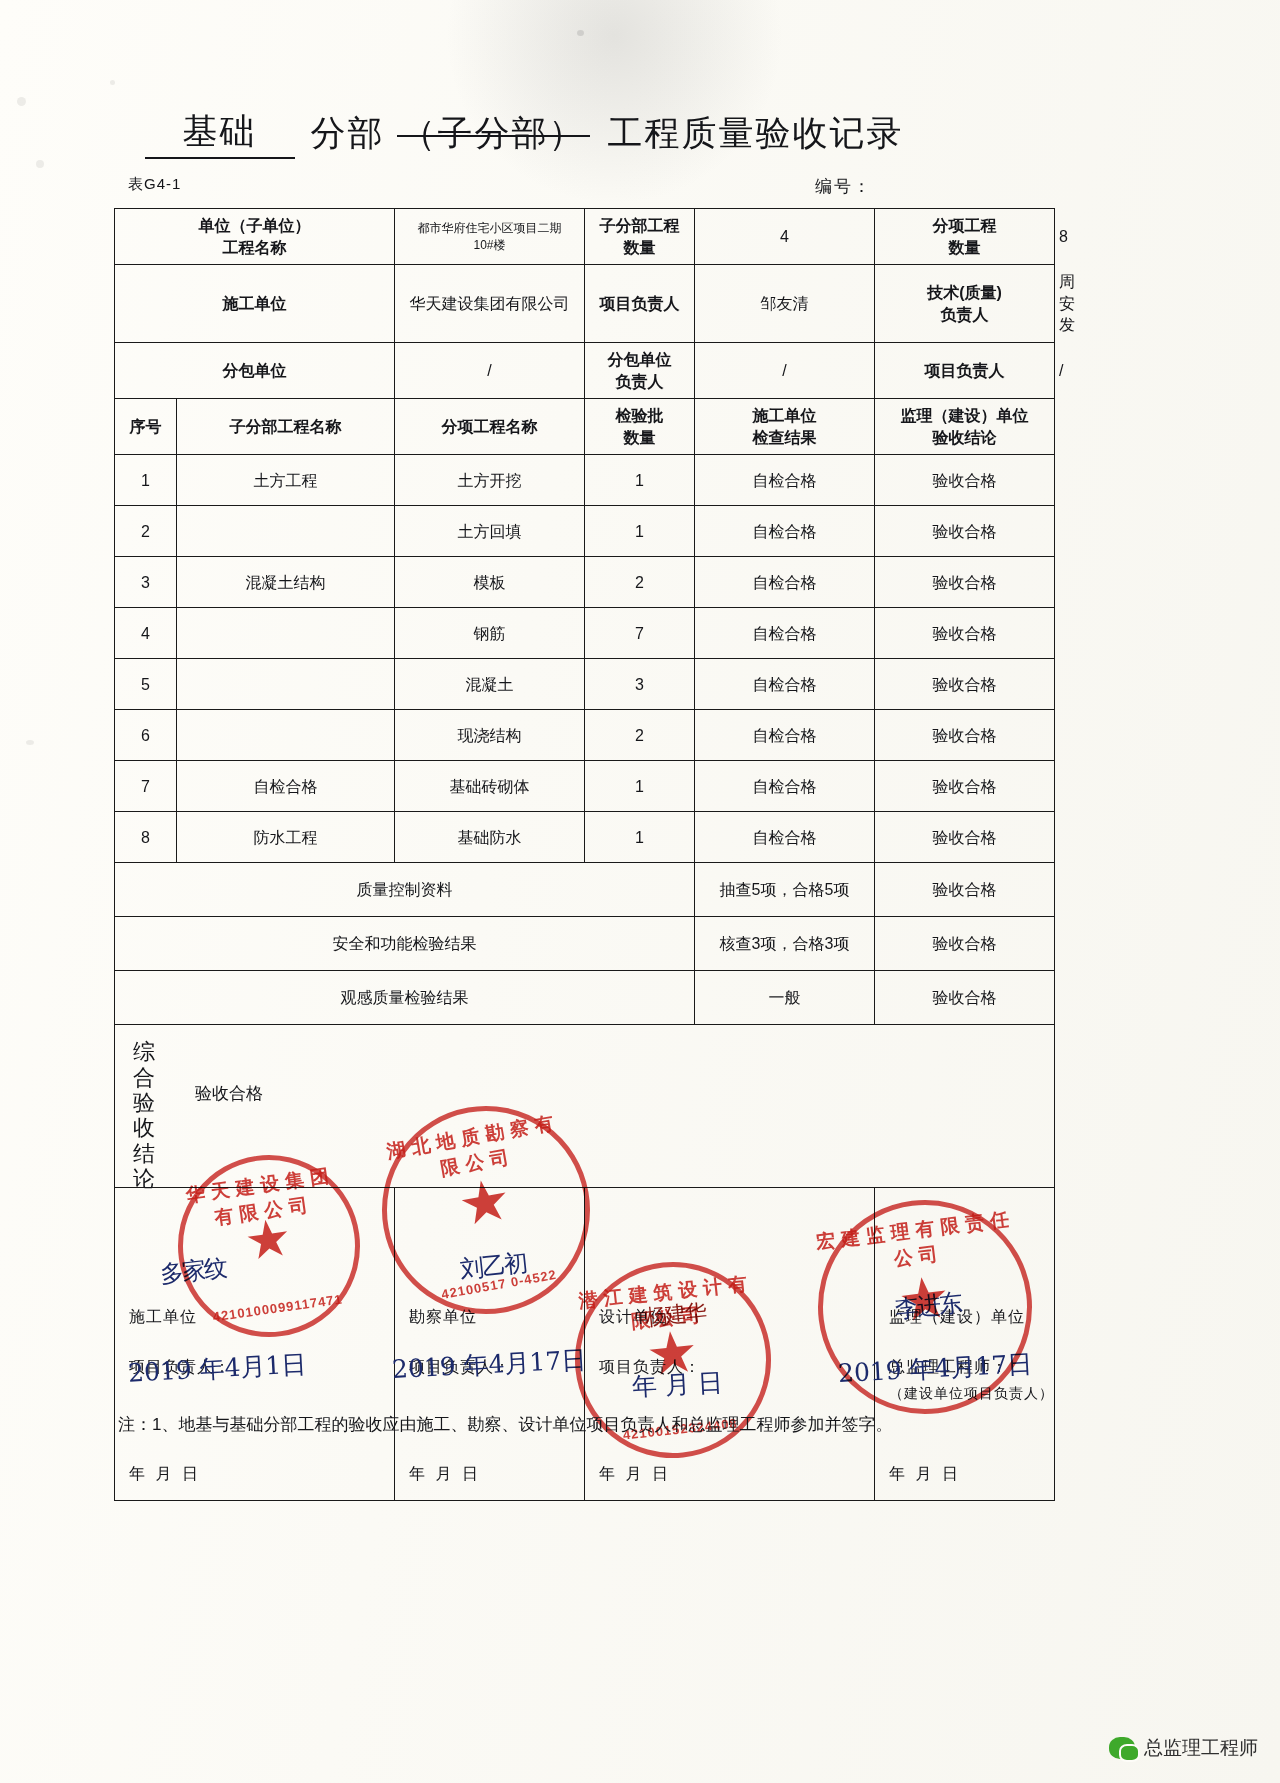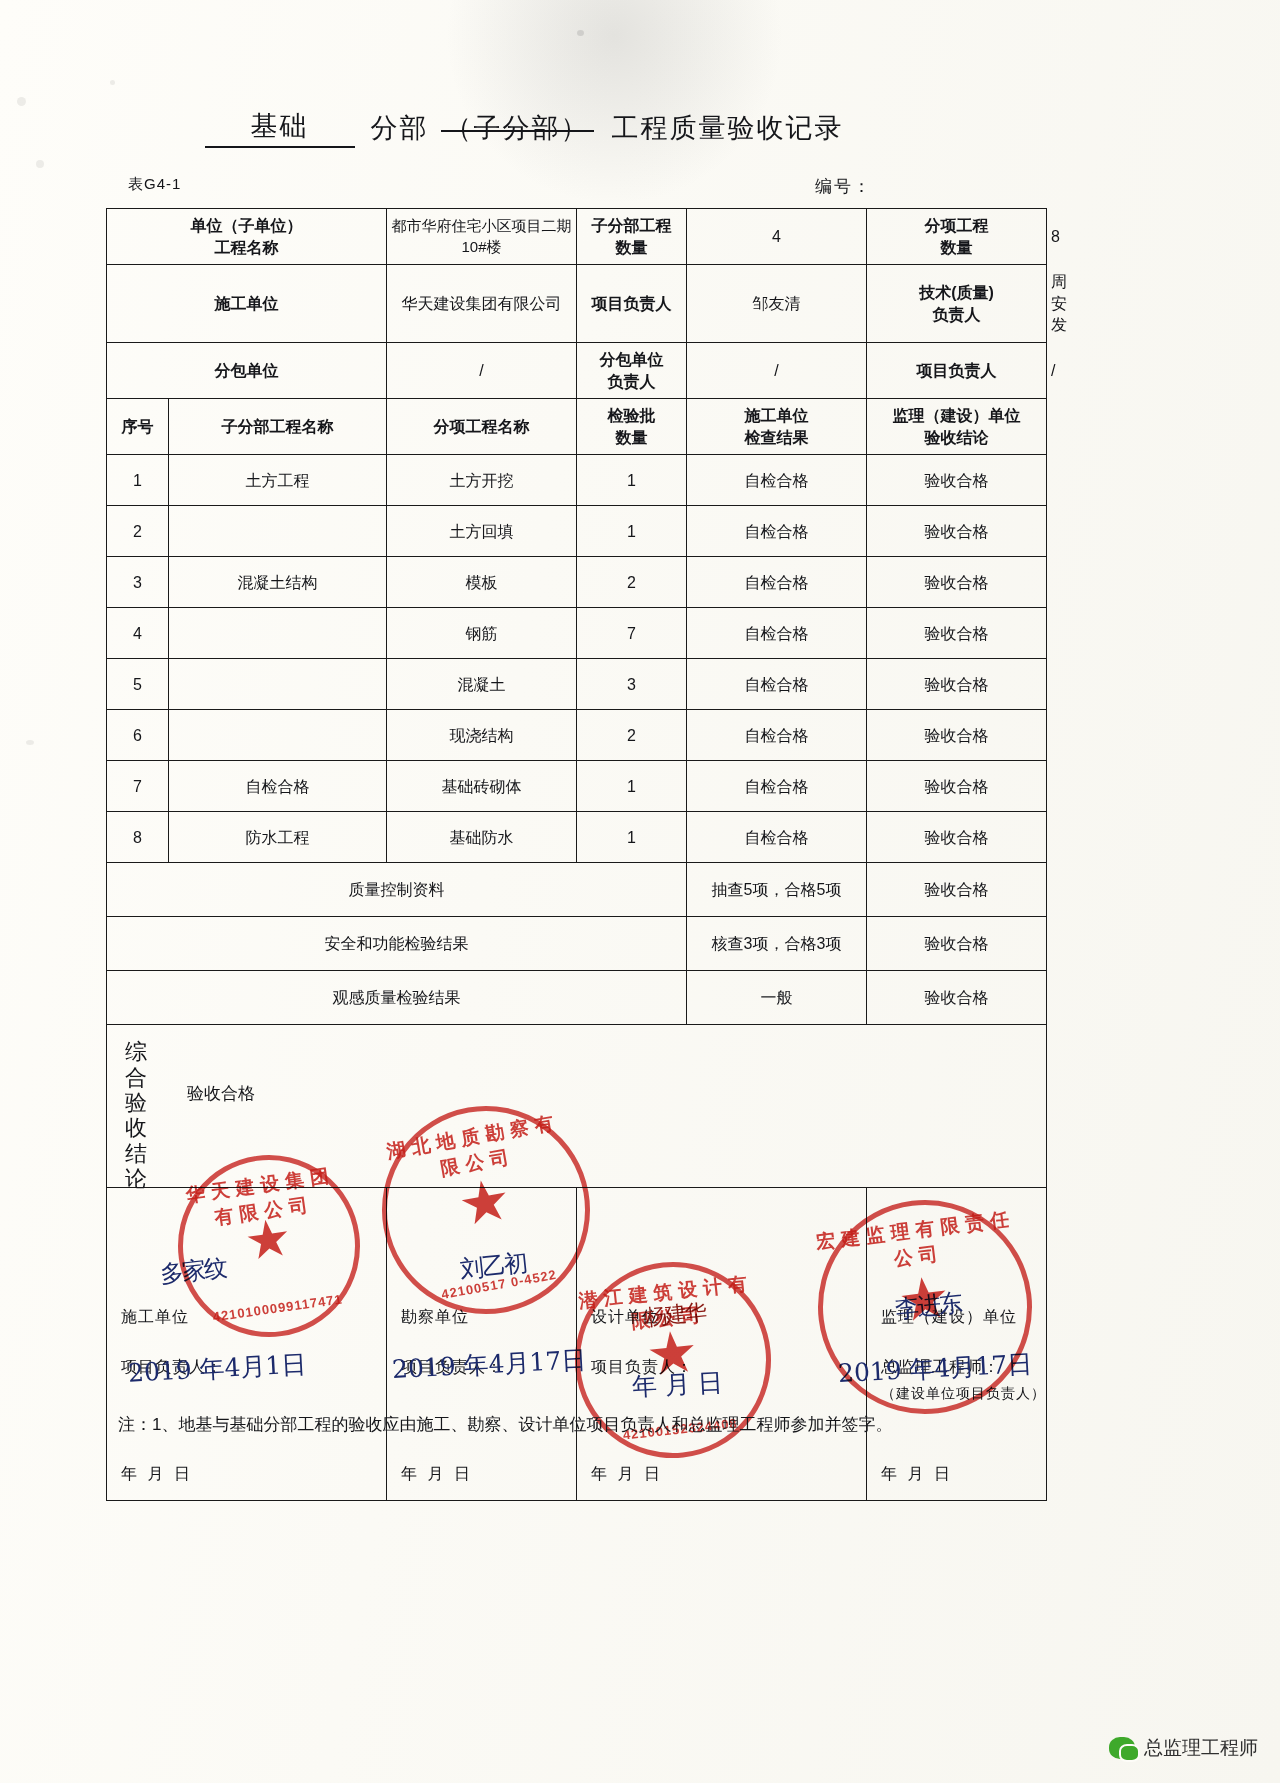--- a/index.html
+++ b/index.html
@@ -21,38 +21,38 @@
   .smudge{position:absolute;border-radius:50%;background:rgba(90,90,90,.10);}
   .s1{left:17px;top:97px;width:9px;height:9px;}
   .s2{left:36px;top:160px;width:8px;height:8px;}
   .s3{left:110px;top:80px;width:5px;height:5px;}
   .s4{left:26px;top:740px;width:8px;height:5px;}
   .s5{left:577px;top:30px;width:7px;height:6px;background:rgba(120,120,120,.22);}
 
   .title-row{
     position:absolute;left:0;top:108px;width:1048px;
     display:flex;justify-content:center;align-items:flex-end;
-    font-size:27px;letter-spacing:2px;
+    font-size:35px;letter-spacing:2px;
   }
   .title-blank{
     display:inline-block;width:150px;border-bottom:2px solid #15161a;
     text-align:center;padding-bottom:2px;margin-right:6px;
   }
   .title-seg{margin:0 10px;padding-bottom:2px;}
   .title-strike{position:relative;margin:0 6px;padding-bottom:2px;}
   .title-strike:after{
     content:"";position:absolute;left:-4px;right:-4px;top:52%;height:2px;background:#15161a;
   }
   .title-main{margin-left:16px;padding-bottom:2px;}
 
   .formno{position:absolute;left:128px;top:175px;font-size:15px;letter-spacing:1px;}
   .numberlbl{position:absolute;left:815px;top:175px;font-size:17px;letter-spacing:2px;}
 
   table{
-    position:absolute;left:106px;top:208px;
+    position:absolute;left:114px;top:208px;
     width:940px;border-collapse:collapse;
     table-layout:fixed;
   }
   td{
     border:1.6px solid #1a1a1a;
     text-align:center;vertical-align:middle;
     font-size:16px;line-height:1.35;
     padding:6px 4px;
   }
   .h{font-weight:600;}
@@ -169,21 +169,21 @@
       <col style="width:180px">
       <col style="width:180px">
     </colgroup>
 
     <tbody>
         <tr class="row-info">
       <td class="h" colspan="2">
         <span>单位（子单位）</span><br>
         <span>工程名称</span>
       </td>
-      <td colspan="1" style="font-size:15px;">
+      <td colspan="1" style="font-size:12px;">
         <span>都市华府住宅小区项目二期</span><br>
         <span>10#楼</span>
       </td>
       <td class="h">
         <span>子分部工程</span><br>
         <span>数量</span>
       </td>
       <td>4</td>
       <td class="h">
         <span>分项工程</span><br>

